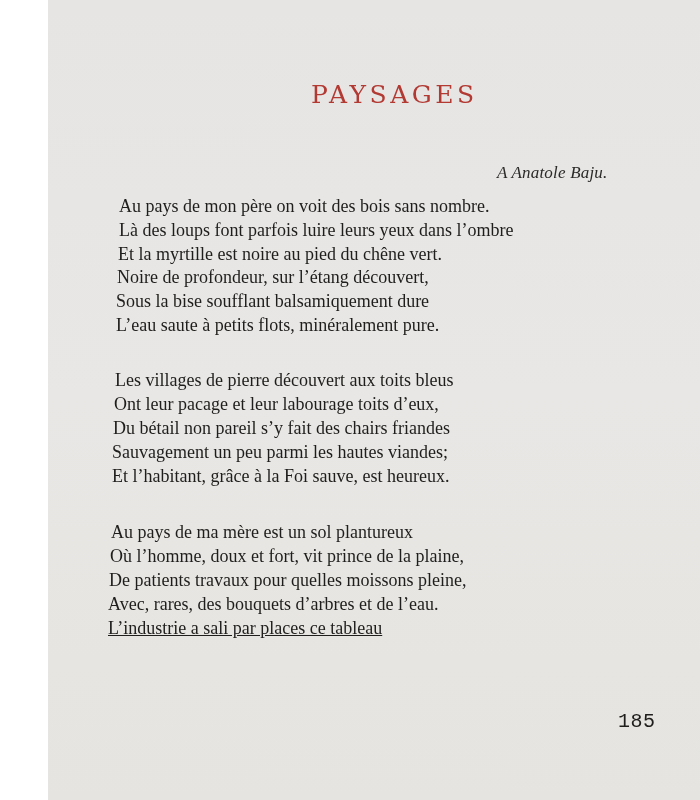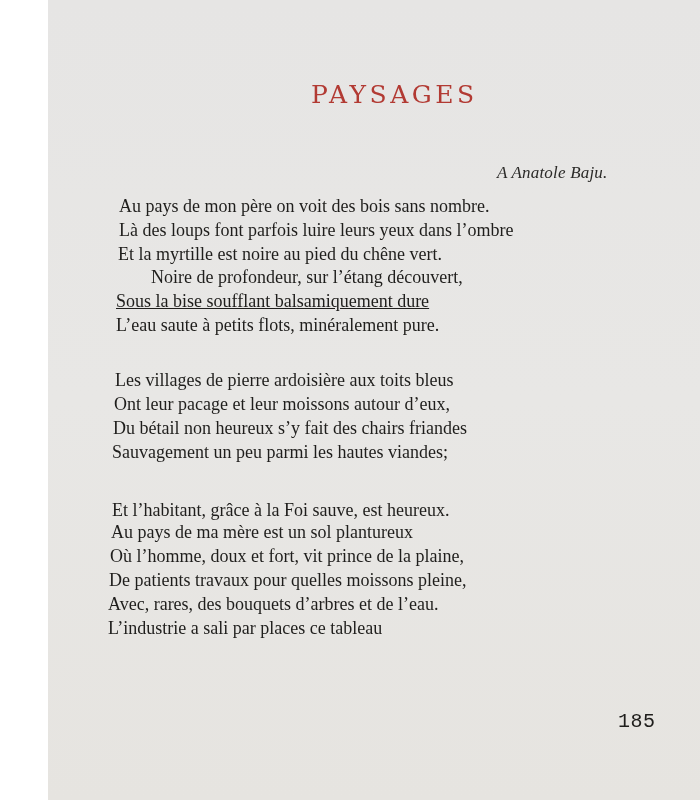--- a/index.html
+++ b/index.html
@@ -69,35 +69,35 @@
 <body>
 
 <div class="page">
   <div class="title">PAYSAGES</div>
   <div class="dedication">A Anatole Baju.</div>
 
   <div class="stanza">
     <div class="line" style="left:71px; top:197px;">Au pays de mon père on voit des bois sans nombre.</div>
     <div class="line" style="left:71px; top:221px;">Là des loups font parfois luire leurs yeux dans l’ombre</div>
     <div class="line" style="left:70px; top:245px;">Et la myrtille est noire au pied du chêne vert.</div>
-    <div class="line" style="left:69px; top:268px;margin-left:34px;">Noire de profondeur, sur l’étang découvert,</div>
-    <div class="line" style="left:68px; top:292px;text-decoration:underline;">Sous la bise soufflant balsamiquement dure</div>
+    <div class="line" style="left:69px; top:268px;">Noire de profondeur, sur l’étang découvert,</div>
+    <div class="line" style="left:68px; top:292px;">Sous la bise soufflant balsamiquement dure</div>
     <div class="line" style="left:68px; top:316px;">L’eau saute à petits flots, minéralement pure.</div>
   </div>
 
   <div class="stanza">
-    <div class="line" style="left:67px; top:371px;">Les villages de pierre ardoisière aux toits bleus</div>
-    <div class="line" style="left:66px; top:395px;">Ont leur pacage et leur moissons autour d’eux,</div>
-    <div class="line" style="left:65px; top:419px;">Du bétail non heureux s’y fait des chairs friandes</div>
+    <div class="line" style="left:67px; top:371px;">Les villages de pierre découvert aux toits bleus</div>
+    <div class="line" style="left:66px; top:395px;">Ont leur pacage et leur labourage toits d’eux,</div>
+    <div class="line" style="left:65px; top:419px;">Du bétail non pareil s’y fait des chairs friandes</div>
     <div class="line" style="left:64px; top:443px;font-family:Liberation Serif, serif;">Sauvagement un peu parmi les hautes viandes;</div>
-    <div class="line" style="left:64px; top:467px;margin-top:34px;">Et l’habitant, grâce à la Foi sauve, est heureux.</div>
+    <div class="line" style="left:64px; top:467px;">Et l’habitant, grâce à la Foi sauve, est heureux.</div>
   </div>
 
   <div class="stanza">
     <div class="line" style="left:63px; top:523px;text-align:center;">Au pays de ma mère est un sol plantureux</div>
     <div class="line" style="left:62px; top:547px;">Où l’homme, doux et fort, vit prince de la plaine,</div>
     <div class="line" style="left:61px; top:571px;">De patients travaux pour quelles moissons pleine,</div>
     <div class="line" style="left:60px; top:595px;">Avec, rares, des bouquets d’arbres et de l’eau.</div>
-    <div class="line" style="left:60px; top:619px;">L’industrie a sali par places ce tableau</div>
+    <div class="line" style="left:60px; top:619px;text-decoration:underline;">L’industrie a sali par places ce tableau</div>
   </div>
 
   <div class="page-number">185</div>
 </div>
 
 </body></html>

